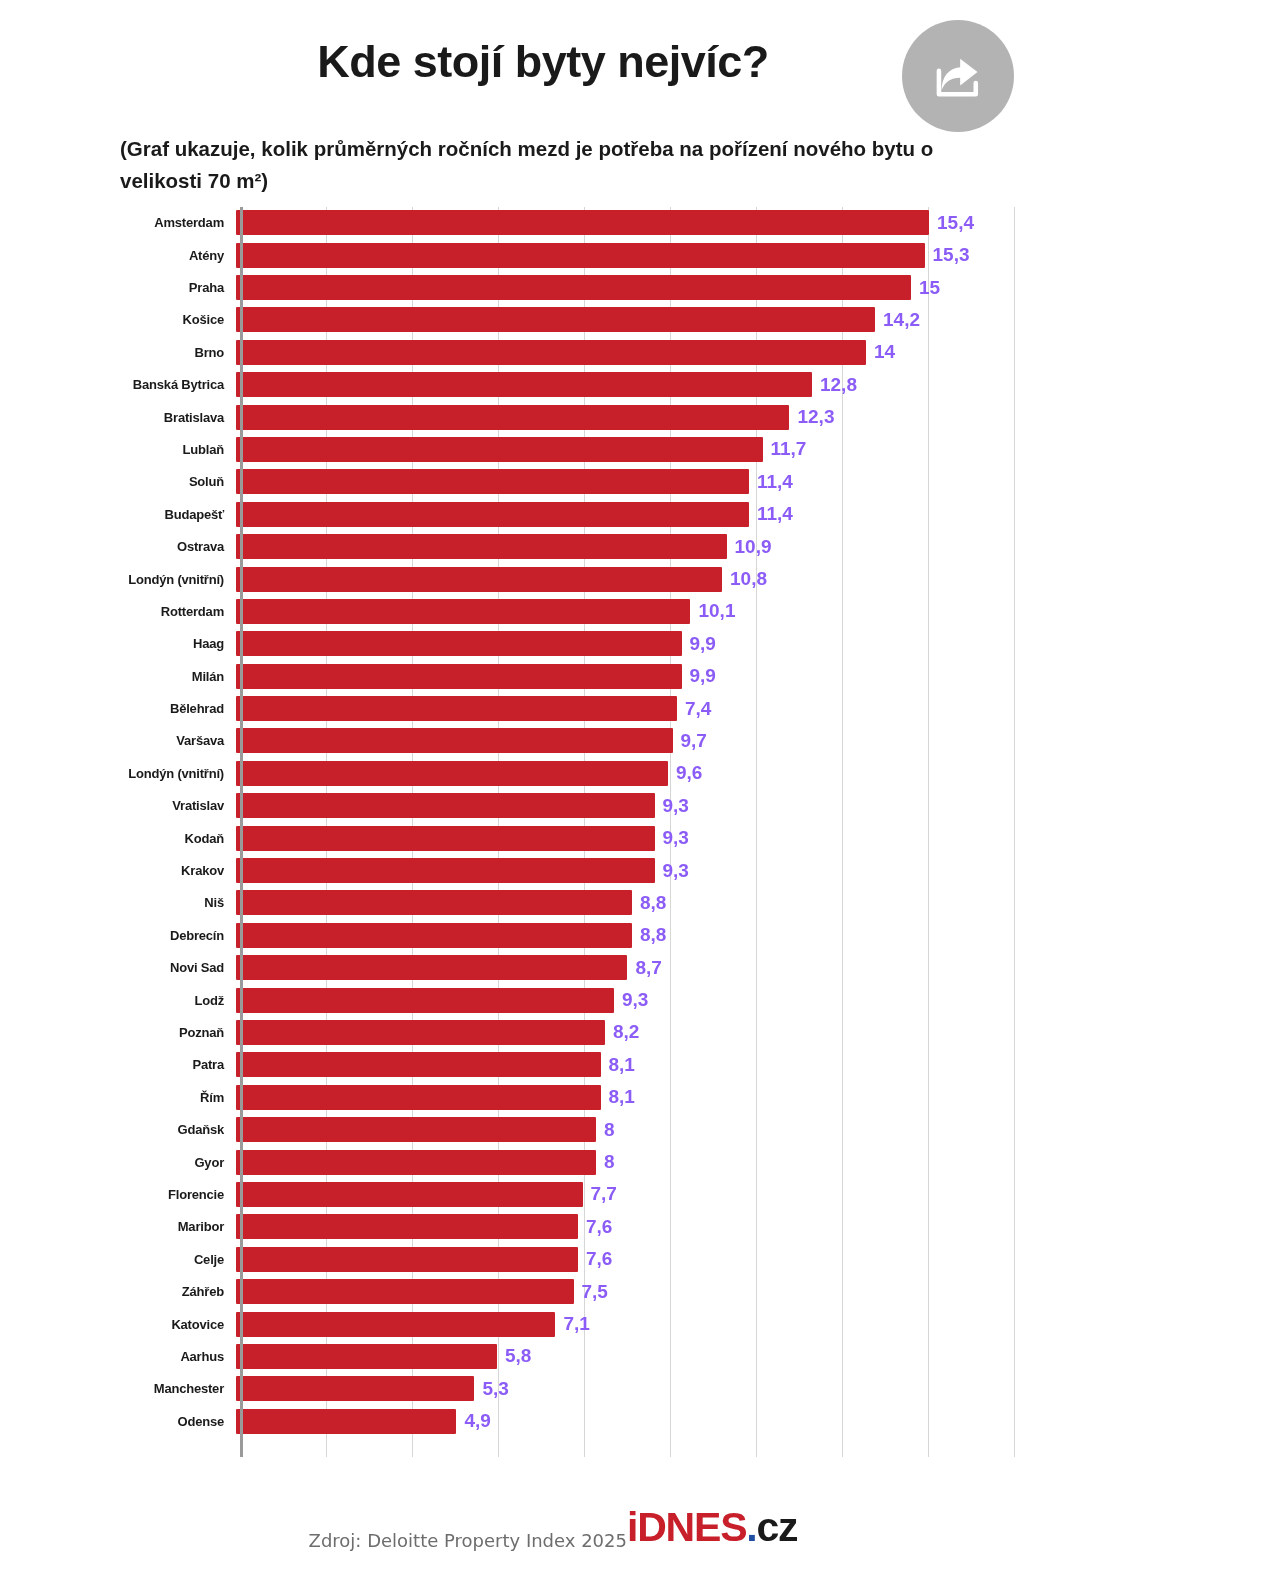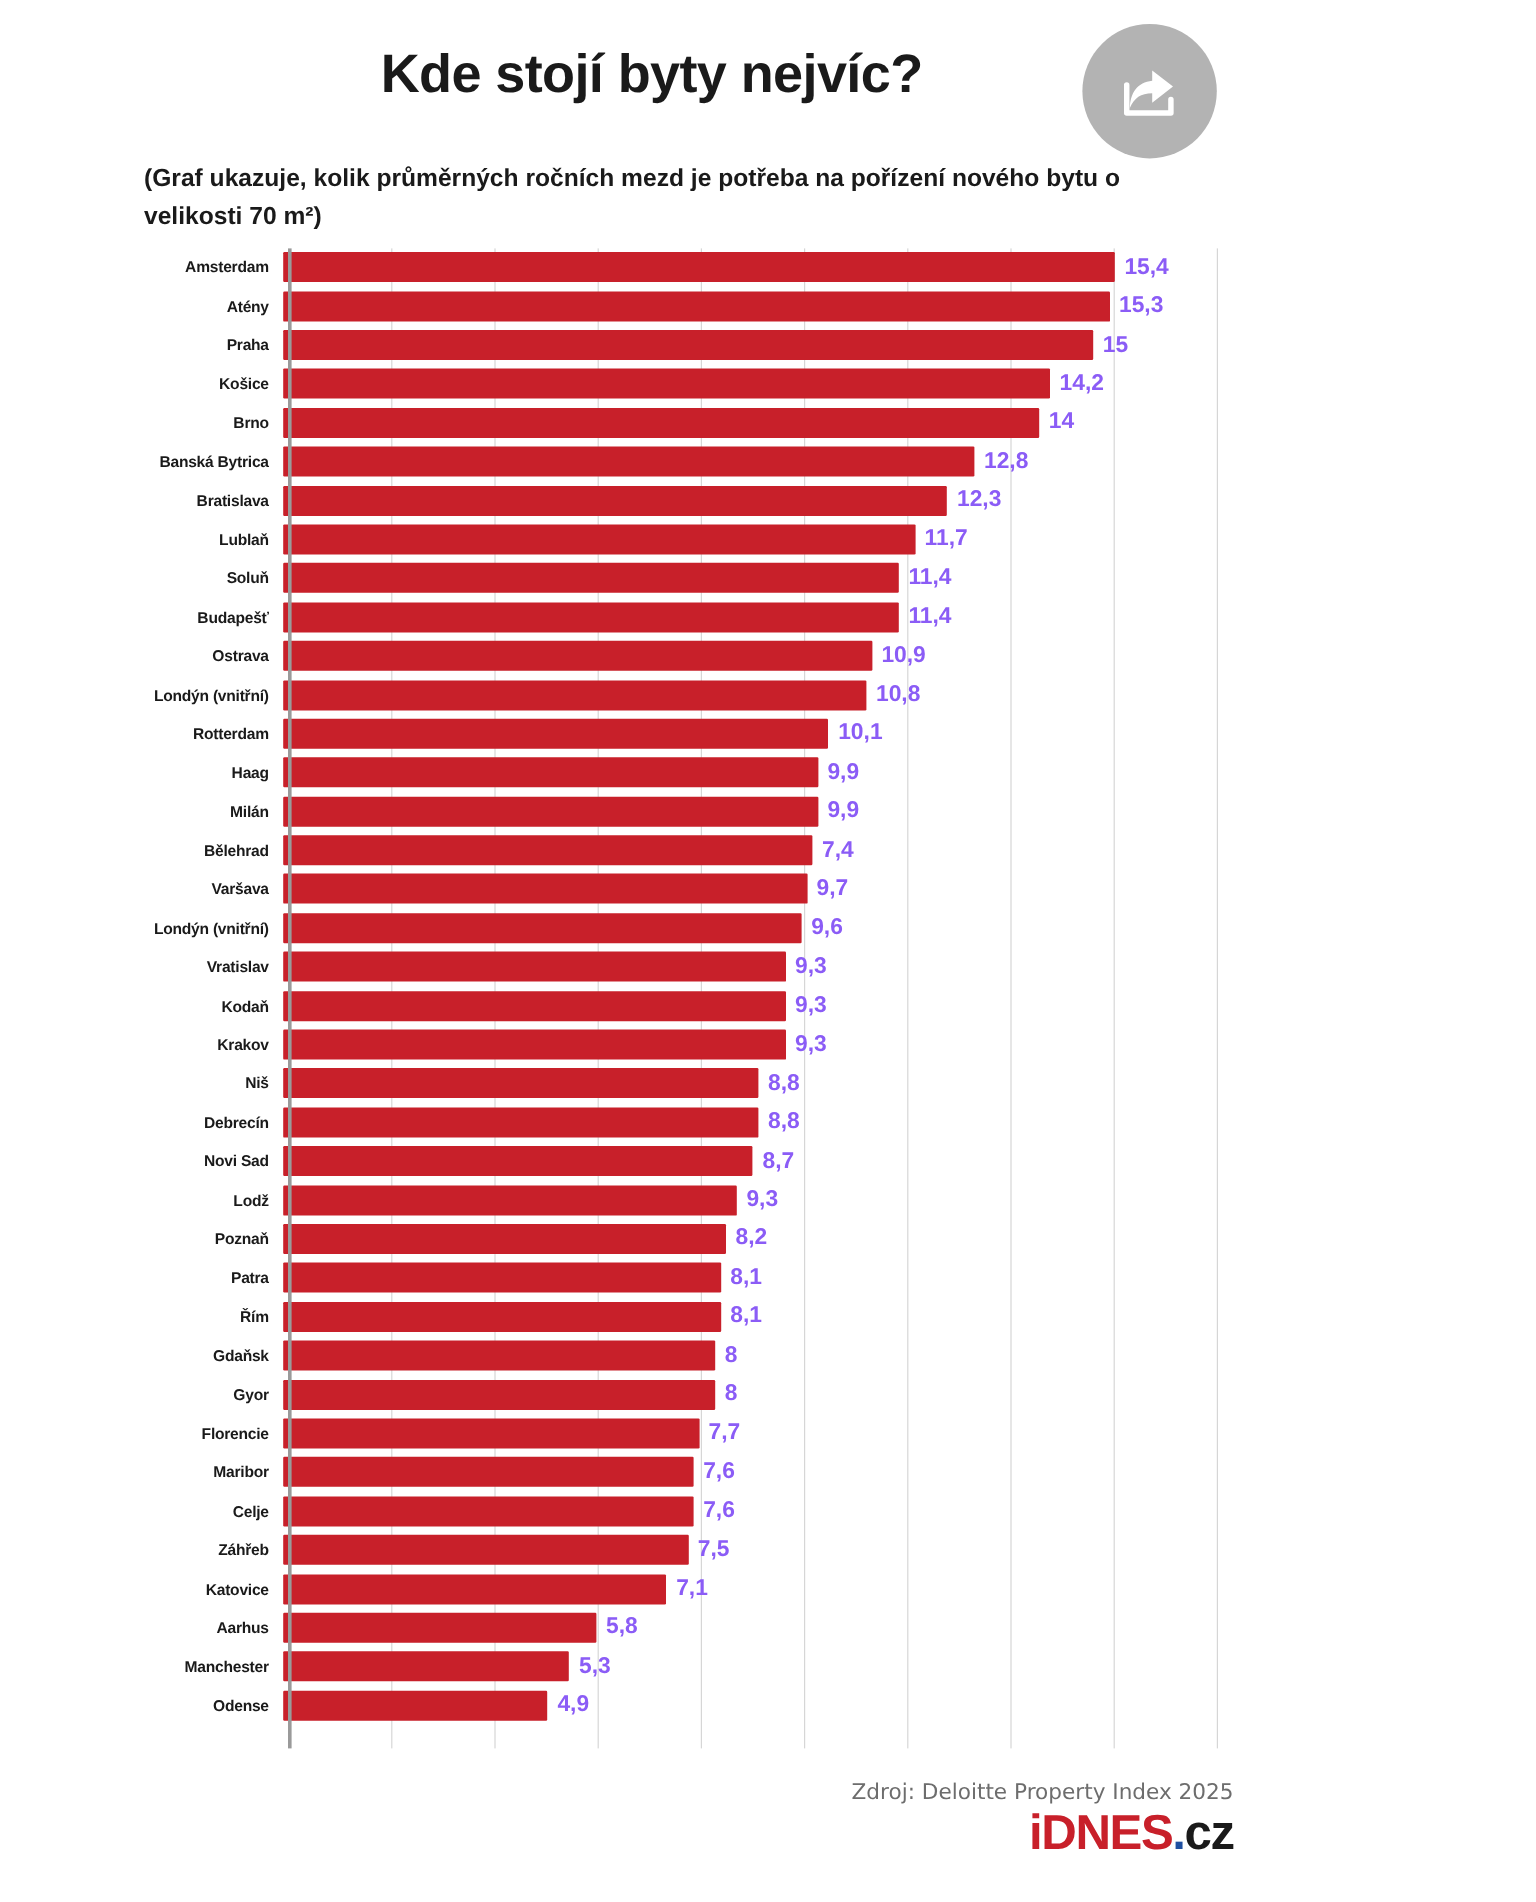--- a/index.html
+++ b/index.html
@@ -145,21 +145,20 @@
   .footer {
     position: absolute;
     left: 0;
     right: 0;
     bottom: 34px;
     padding: 0 58px 0 78px;
     display: flex;
     align-items: flex-end;
     justify-content: center;
     box-sizing: border-box;
-    flex-direction: column;
   }
   .source {
     font-size: 18px;
     color: #6d6d6d;
     font-family: "DejaVu Sans", sans-serif;
   }
   .logo {
     font-size: 41px;
     font-weight: bold;
     letter-spacing: -1.2px;

